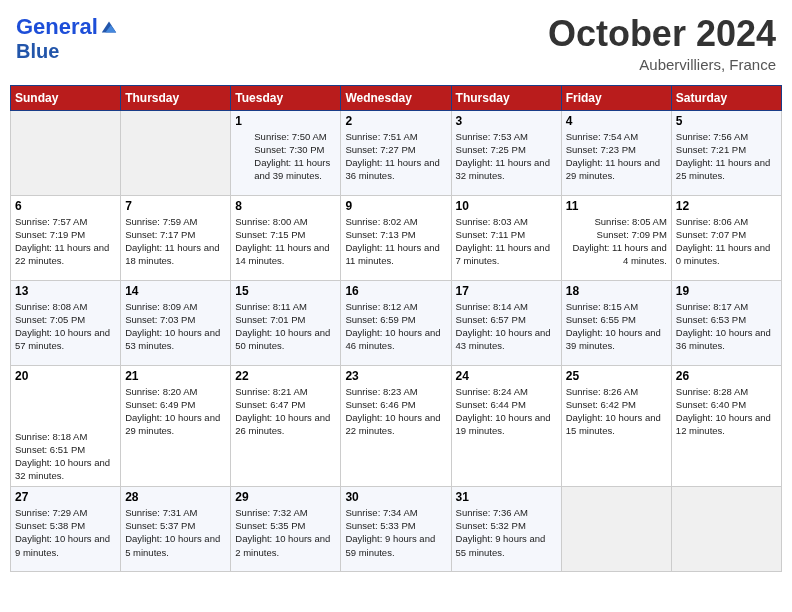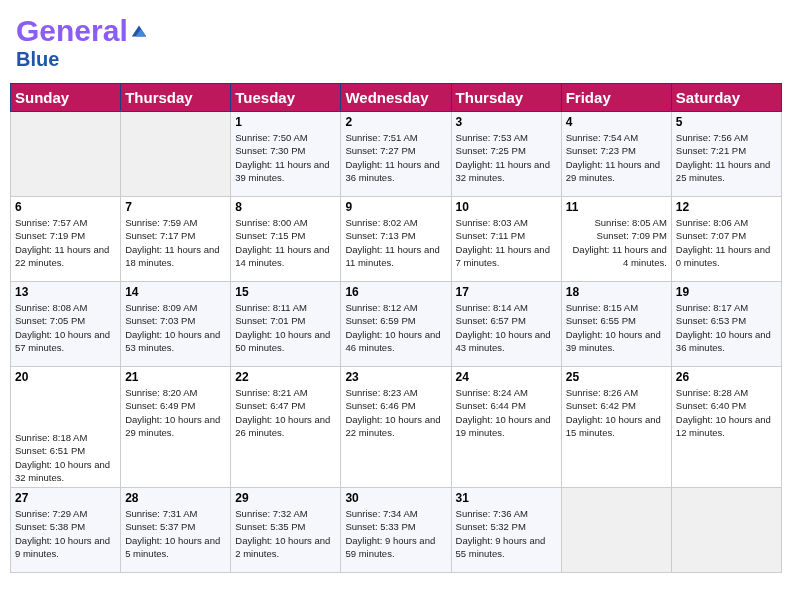--- a/index.html
+++ b/index.html
@@ -20,23 +20,23 @@
     .logo {
       display: flex;
       flex-direction: column;
       align-items: flex-start;
     }
     .logo-text {
       display: flex;
       align-items: center;
     }
     .logo-general {
-      font-size: 30px;
-      font-weight: bold;
-      color: #8b5cf6;
+      font-size: 22px;
+      font-weight: bold;
+      color: #1d4ed8;
       text-align: center;
     }
     .logo-blue {
       font-size: 20px;
       font-weight: bold;
       color: #2255aa;
     }
     .logo-icon {
       width: 18px;
       height: 18px;
@@ -55,25 +55,25 @@
       font-size: 15px;
       color: #555;
       margin-top: 2px;
     }
     table {
       width: 100%;
       border-collapse: collapse;
       font-size: 10.5px;
     }
     thead tr th {
-      background: #be185d;
+      background: #b91c1c;
       color: #fff;
       padding: 5px 4px;
       text-align: left;
-      font-size: 15px;
+      font-size: 12px;
       font-weight: bold;
       border: 1px solid #1a3d88;
     }
     tbody tr td {
       border: 1px solid #ccc;
       vertical-align: top;
       padding: 3px 4px;
       width: 14.28%;
       min-height: 80px;
       height: 85px;
@@ -106,41 +106,45 @@
   <div class="logo">
     <div class="logo-text">
       <span class="logo-general">General</span>
       <svg class="logo-icon" viewBox="0 0 20 20">
         <polygon points="2,16 10,4 18,16" fill="#2255aa"></polygon>
         <polygon points="6,16 12,8 18,16" fill="#4488dd"></polygon>
       </svg>
     </div>
     <span class="logo-blue">Blue</span>
   </div>
+  <div class="title-area">
+    <div class="month-title">October 2024</div>
+    <div class="location">Aubervilliers, France</div>
+  </div>
 </div>
 
 <table>
   <thead>
     <tr>
     <th>Sunday</th>
         <th>Thursday</th>
         <th>Tuesday</th>
         <th>Wednesday</th>
         <th>Thursday</th>
         <th>Friday</th>
         <th>Saturday</th>
       </tr>
   </thead>
   <tbody id="calendar-body">
   <tr>
         <td class="empty-cell"></td>
         <td class="empty-cell"></td>
         <td>
           <span class="day-num">1</span>
-          <div class="day-info" style="white-space: pre-line;">Sunrise: 7:50 AM
+          <div class="day-info" style="white-space: pre-line; margin-left: 19px;">Sunrise: 7:50 AM
 Sunset: 7:30 PM
 Daylight: 11 hours and 39 minutes.</div>
         </td>
         <td>
           <span class="day-num">2</span>
           <div class="day-info" style="white-space: pre-line;">Sunrise: 7:51 AM
 Sunset: 7:27 PM
 Daylight: 11 hours and 36 minutes.</div>
         </td>
         <td>

